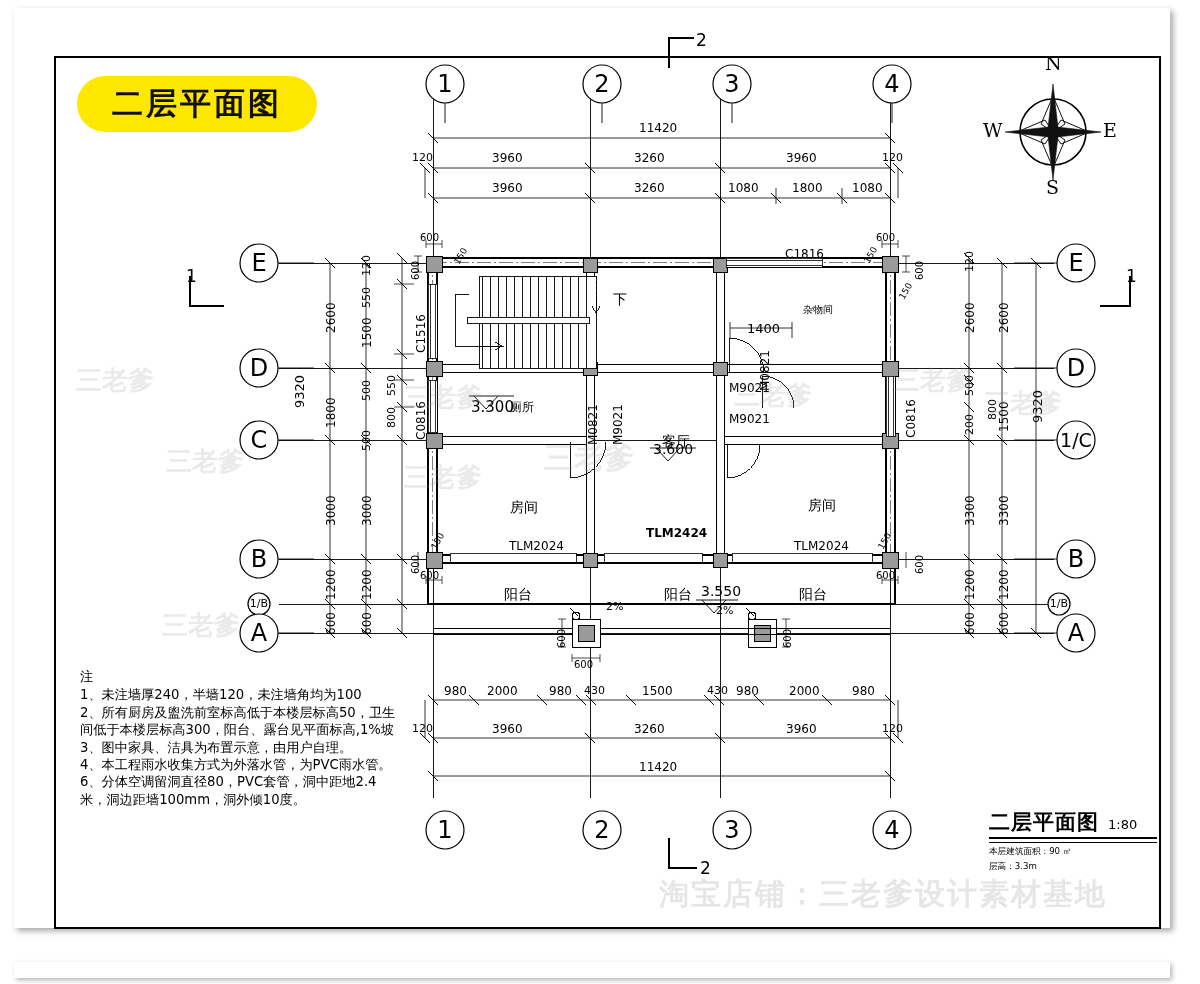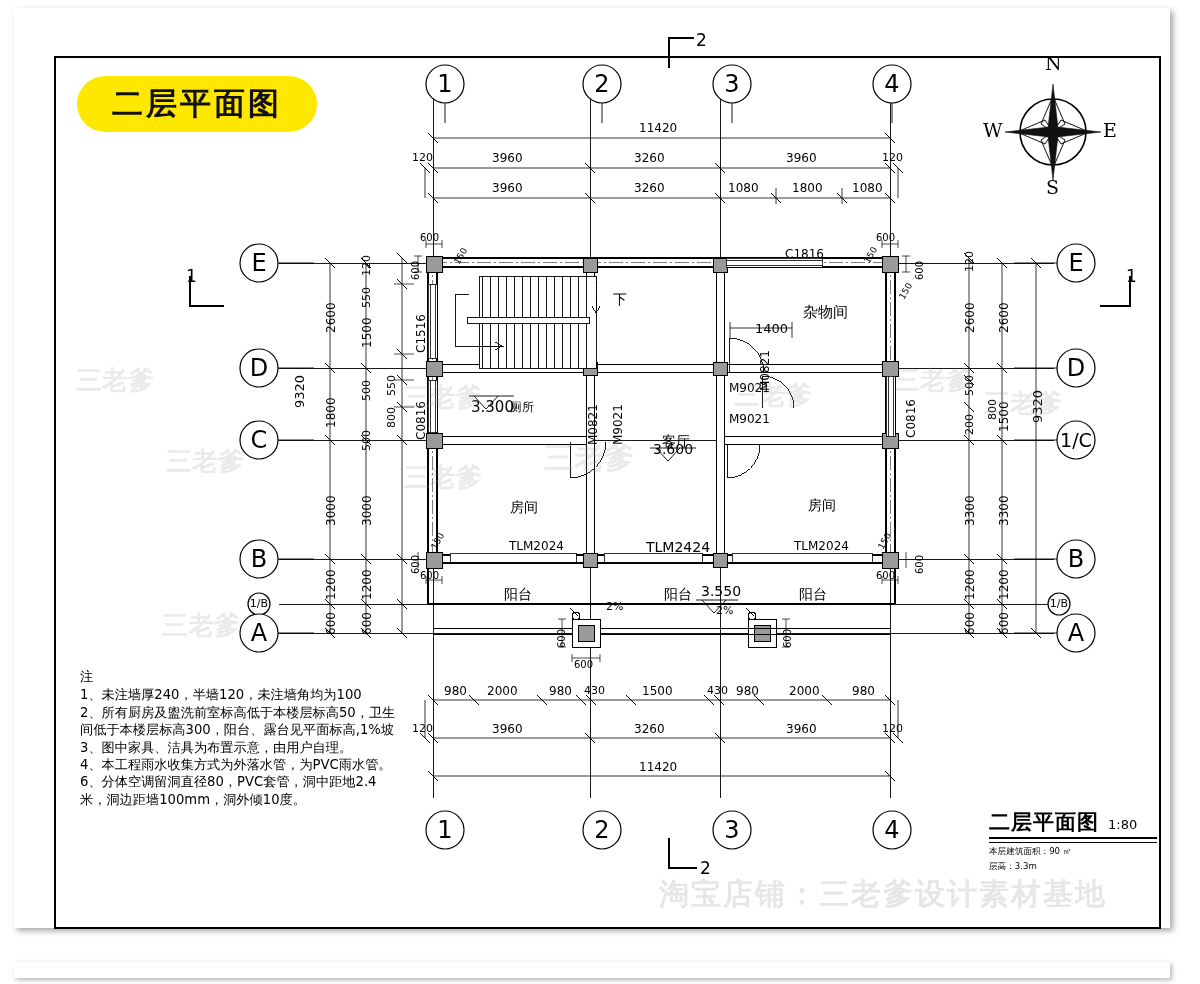--- a/index.html
+++ b/index.html
@@ -527,29 +527,29 @@
   <div class="abs" style="left:883px;top:288px;transform:rotate(-60deg);transform-origin:left top;font-size:9px;font-family:'DejaVu Sans',sans-serif;">150</div>
   <div class="abs" style="left:406px;top:562px;font-size:10px;font-family:'DejaVu Sans',sans-serif;">600</div>
   <div class="abs" style="left:862px;top:562px;font-size:10px;font-family:'DejaVu Sans',sans-serif;">600</div>
   <div class="abs" style="left:396px;top:566px;transform:rotate(-90deg);transform-origin:left top;font-size:10px;font-family:'DejaVu Sans',sans-serif;">600</div>
   <div class="abs" style="left:900px;top:566px;transform:rotate(-90deg);transform-origin:left top;font-size:10px;font-family:'DejaVu Sans',sans-serif;">600</div>
   <div class="abs" style="left:415px;top:538px;transform:rotate(-60deg);transform-origin:left top;font-size:9px;font-family:'DejaVu Sans',sans-serif;">150</div>
   <div class="abs" style="left:862px;top:538px;transform:rotate(-60deg);transform-origin:left top;font-size:9px;font-family:'DejaVu Sans',sans-serif;">150</div>
   <div class="abs" style="left:542px;top:640px;transform:rotate(-90deg);transform-origin:left top;font-size:10px;font-family:'DejaVu Sans',sans-serif;">600</div>
   <div class="abs" style="left:768px;top:640px;transform:rotate(-90deg);transform-origin:left top;font-size:10px;font-family:'DejaVu Sans',sans-serif;">600</div>
   <div class="abs" style="left:560px;top:651px;font-size:10px;font-family:'DejaVu Sans',sans-serif;">600</div>
-  <div class="abs" style="left:733px;top:313px;font-size:13px;font-family:'DejaVu Sans',sans-serif;margin-left:8px;">1400</div>
+  <div class="abs" style="left:733px;top:313px;font-size:13px;font-family:'DejaVu Sans',sans-serif;">1400</div>
 
   <div class="abs" style="left:496px;top:391px;font-size:12px;font-family:'DejaVu Sans',sans-serif;">厕所</div>
   <div class="abs" style="left:457px;top:390px;font-size:15px;font-family:'DejaVu Sans',sans-serif;">3.300</div>
 
   <div class="abs" style="left:648px;top:405px;font-size:14px;font-family:'DejaVu Sans',sans-serif;margin-top:20px;">客厅</div>
   <div class="abs" style="left:639px;top:433px;font-size:14px;font-family:'DejaVu Sans',sans-serif;">3.600</div>
 
-  <div class="abs" style="left:789px;top:295px;font-size:15px;font-family:'DejaVu Sans',sans-serif;">杂物间</div>
+  <div class="abs" style="left:789px;top:295px;font-size:10px;font-family:'DejaVu Sans',sans-serif;">杂物间</div>
 
   <div class="abs" style="left:496px;top:491px;font-size:14px;font-family:'DejaVu Sans',sans-serif;">房间</div>
   <div class="abs" style="left:794px;top:489px;font-size:14px;font-family:'DejaVu Sans',sans-serif;">房间</div>
 
   <div class="abs" style="left:490px;top:578px;font-size:14px;font-family:'DejaVu Sans',sans-serif;">阳台</div>
   <div class="abs" style="left:650px;top:578px;font-size:14px;font-family:'DejaVu Sans',sans-serif;">阳台</div>
   <div class="abs" style="left:687px;top:575px;font-size:14px;font-family:'DejaVu Sans',sans-serif;">3.550</div>
   <div class="abs" style="left:785px;top:578px;font-size:14px;font-family:'DejaVu Sans',sans-serif;">阳台</div>
 
   <div class="abs" style="left:599px;top:283px;font-size:14px;font-family:'DejaVu Sans',sans-serif;">下</div>
@@ -562,21 +562,21 @@
   <div class="abs" style="left:771px;top:239px;font-size:12px;font-family:'DejaVu Sans',sans-serif;">C1816</div>
   <div class="abs" style="left:890px;top:430px;transform:rotate(-90deg);transform-origin:left top;font-size:12px;font-family:'DejaVu Sans',sans-serif;">C0816</div>
 
   <div class="abs" style="left:572px;top:437px;transform:rotate(-90deg);transform-origin:left top;font-size:12px;font-family:'DejaVu Sans',sans-serif;">M0821</div>
   <div class="abs" style="left:597px;top:437px;transform:rotate(-90deg);transform-origin:left top;font-size:12px;font-family:'DejaVu Sans',sans-serif;">M9021</div>
   <div class="abs" style="left:715px;top:373px;font-size:12px;font-family:'DejaVu Sans',sans-serif;">M9021</div>
   <div class="abs" style="left:744px;top:383px;transform:rotate(-90deg);transform-origin:left top;font-size:12px;font-family:'DejaVu Sans',sans-serif;">M0821</div>
   <div class="abs" style="left:715px;top:404px;font-size:12px;font-family:'DejaVu Sans',sans-serif;">M9021</div>
 
   <div class="abs" style="left:495px;top:531px;font-size:12px;font-family:'DejaVu Sans',sans-serif;">TLM2024</div>
-  <div class="abs" style="left:632px;top:531px;font-size:14px;font-family:'DejaVu Sans',sans-serif;">TLM2424</div>
+  <div class="abs" style="left:632px;top:518px;font-size:12px;font-family:'DejaVu Sans',sans-serif;font-weight:bold;">TLM2424</div>
   <div class="abs" style="left:780px;top:531px;font-size:12px;font-family:'DejaVu Sans',sans-serif;">TLM2024</div>
 
   <div class="abs" style="left:955px;top:48px;width:170px;height:155px;">
     <svg width="170" height="155" viewBox="0 0 170 155">
       <circle cx="84" cy="76" r="33" fill="none" stroke="#000" stroke-width="1.6"></circle>
       <g fill="#111" stroke="#111" stroke-width="0.6">
         <polygon points="84,28 89,72 84,80 79,72"></polygon>
         <polygon points="84,124 89,80 84,72 79,80"></polygon>
         <polygon points="36,76 80,81 88,76 80,71"></polygon>
         <polygon points="132,76 88,81 80,76 88,71"></polygon>

